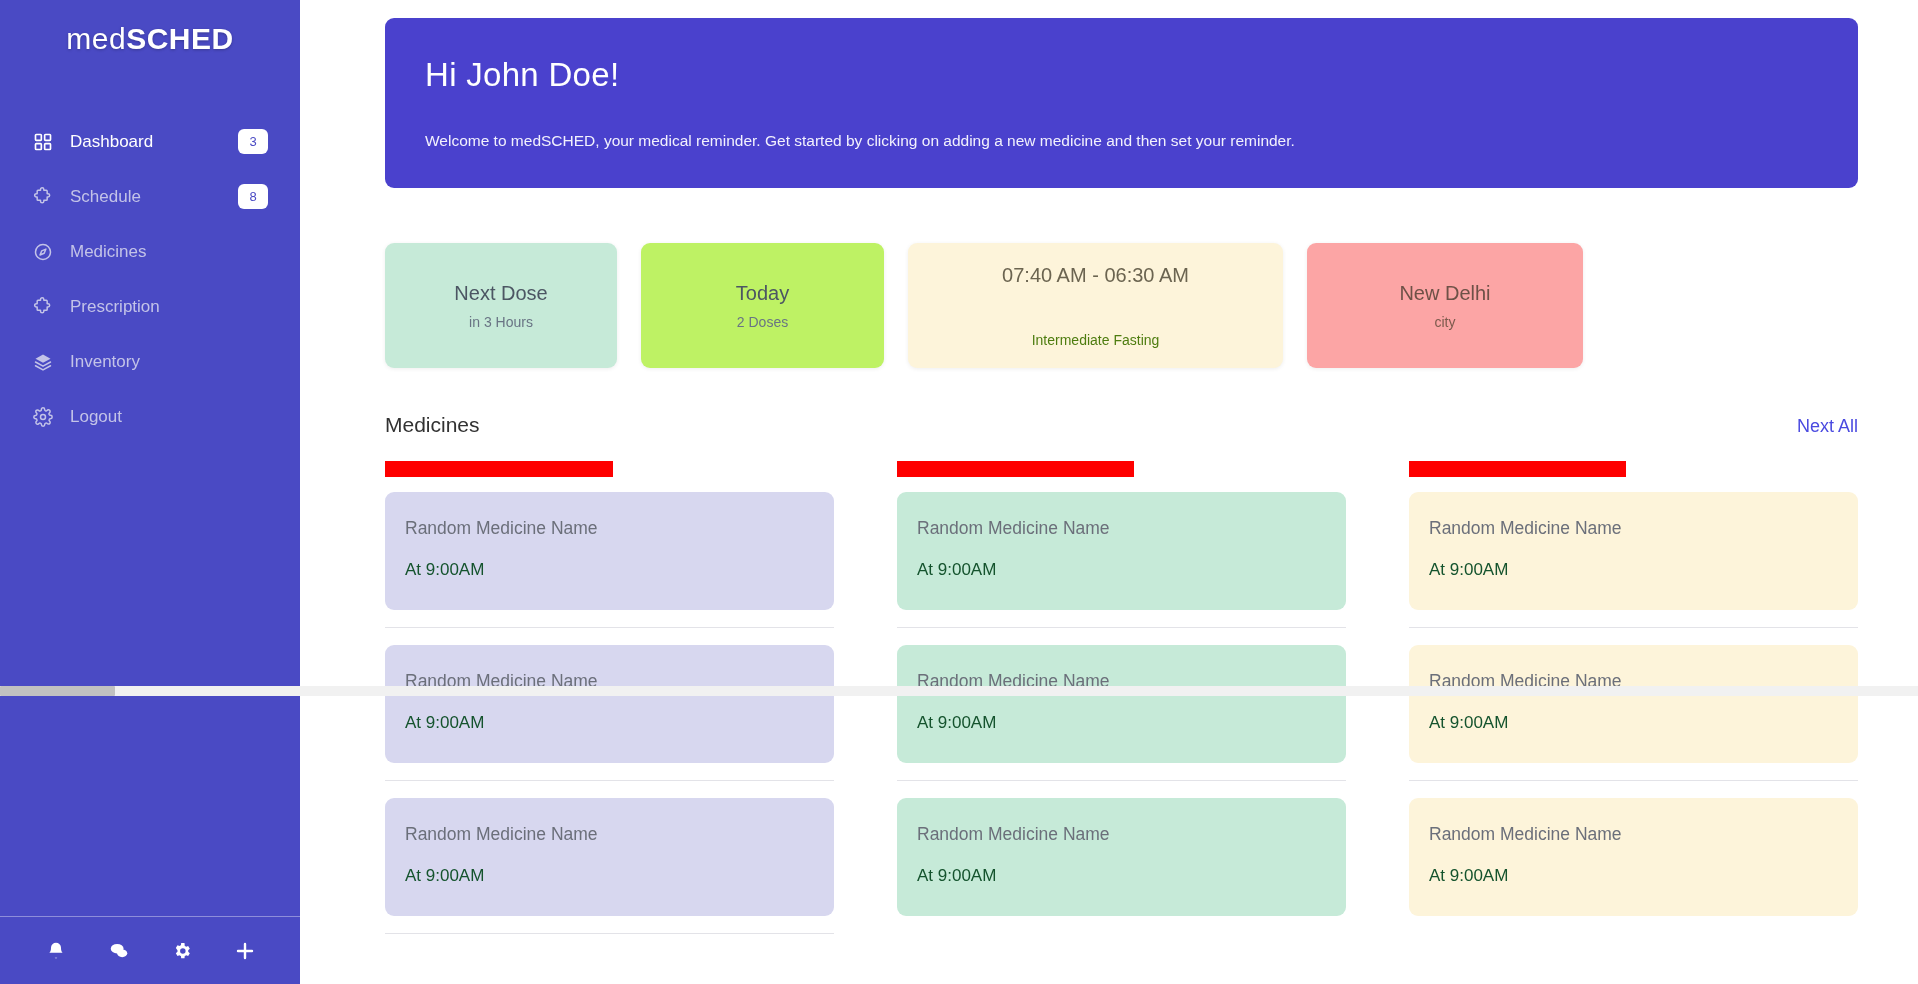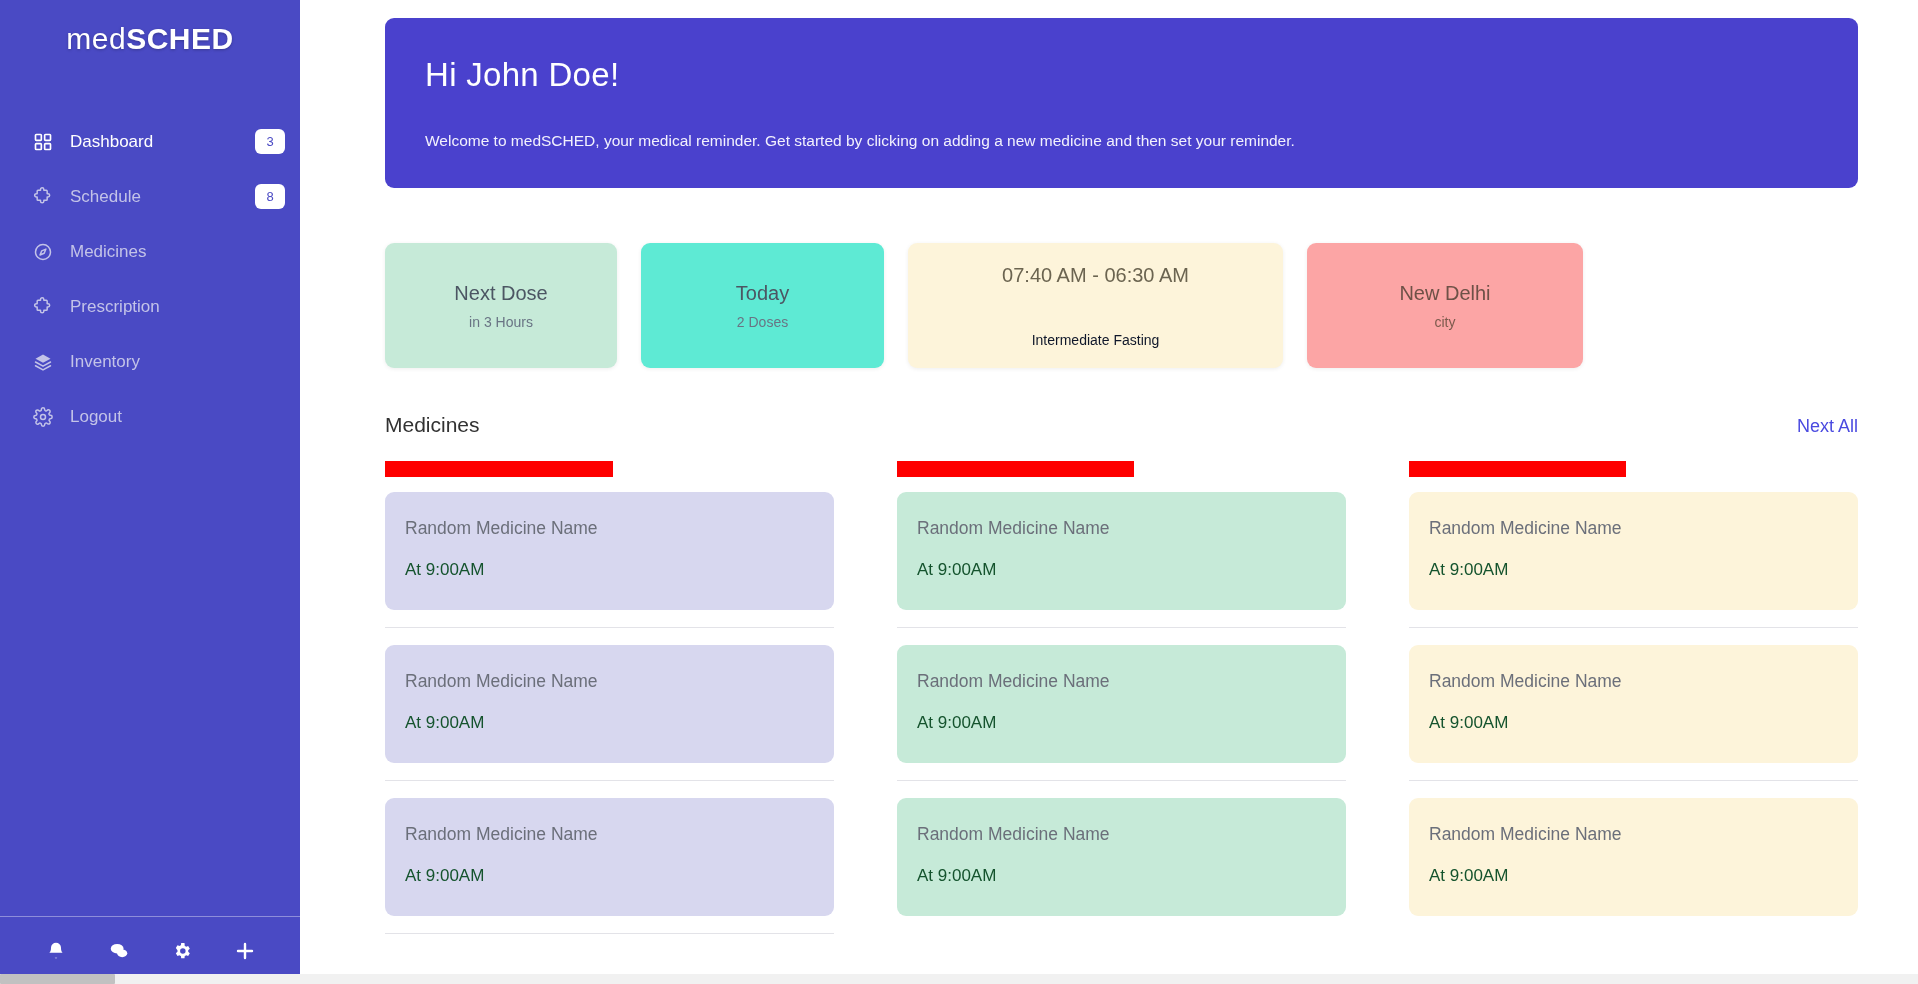--- a/index.html
+++ b/index.html
@@ -7,21 +7,21 @@
   html, body {
     width: 1918px;
     height: 984px;
     overflow: hidden;
     background: #ffffff;
     font-family: "Liberation Sans", sans-serif;
   }
   .app {
     position: relative;
     width: 1918px;
-    height: 984px;
+    height: 696px;
     display: flex;
     background: #ffffff;
   }
 
   
   .sidebar {
     width: 300px;
     height: 984px;
     background: #4a4ac4;
     position: relative;
@@ -44,21 +44,21 @@
   .logo .bold { font-weight: 700; }
 
   .nav {
     margin-top: 58px;
     flex: 1 1 auto;
   }
   .nav-item {
     display: flex;
     align-items: center;
     height: 55px;
-    padding: 0 15px 0 32px;
+    padding: 0 32px 0 32px;
     cursor: pointer;
     position: relative;
   }
   .nav-icon {
     width: 22px;
     height: 22px;
     flex: 0 0 22px;
     display: flex;
     align-items: center;
     justify-content: center;
@@ -349,27 +349,27 @@
       <section class="hero">
         <h1>Hi John Doe!</h1>
         <p>Welcome to medSCHED, your medical reminder. Get started by clicking on adding a new medicine and then set your reminder.</p>
       </section>
 
       <section class="stats">
         <div class="stat" style="background:#c6ead8;width:232px;">
           <div class="t">Next Dose</div>
           <div class="s">in 3 Hours</div>
         </div>
-        <div class="stat" style="background:#5eead4;width:243px;">
+        <div class="stat" style="background:#bef264;width:243px;">
           <div class="t">Today</div>
           <div class="s">2 Doses</div>
         </div>
         <div class="stat" style="background:#fdf4da;width:375px;">
           <div class="t" style="color:#6b6450;">07:40 AM - 06:30 AM</div>
-          <div class="s" style="color:#0f172a;margin-top:36px;">Intermediate Fasting</div>
+          <div class="s" style="color:#4d7c0f;margin-top:36px;">Intermediate Fasting</div>
         </div>
         <div class="stat" style="background:#fca5a5;width:276px;">
           <div class="t" style="color:#6e5147;">New Delhi</div>
           <div class="s" style="color:#7d5a4d;">city</div>
         </div>
       </section>
 
       <section class="med-head">
         <div class="med-title">Medicines</div>
         <div class="view-all">Next All</div>

